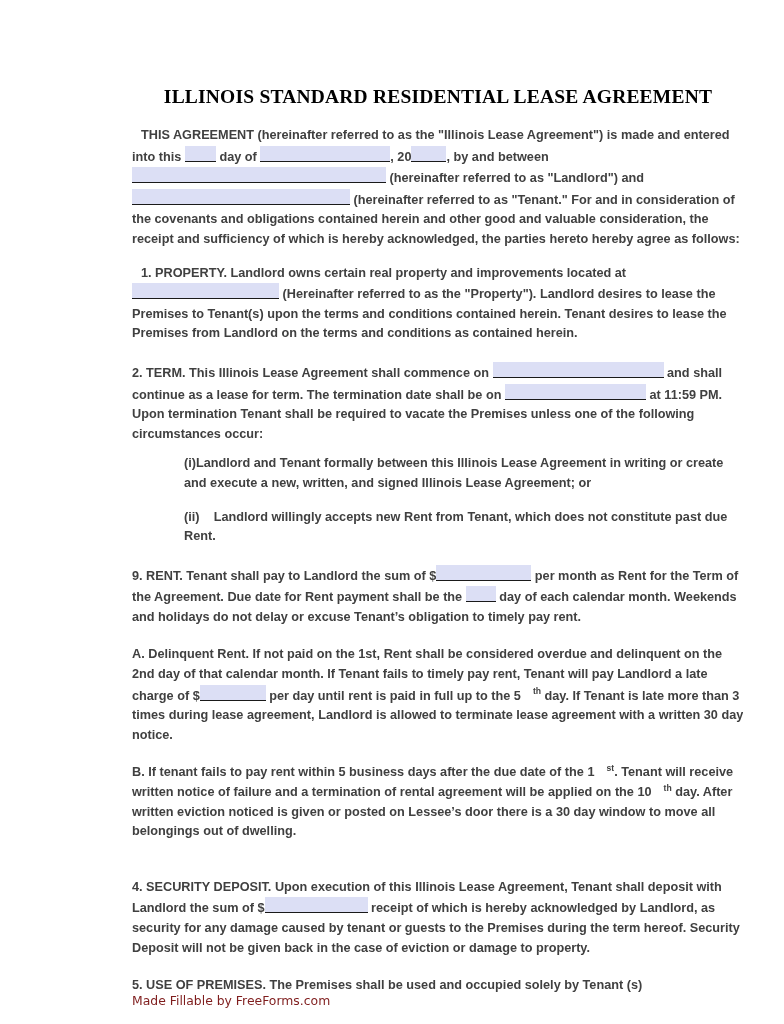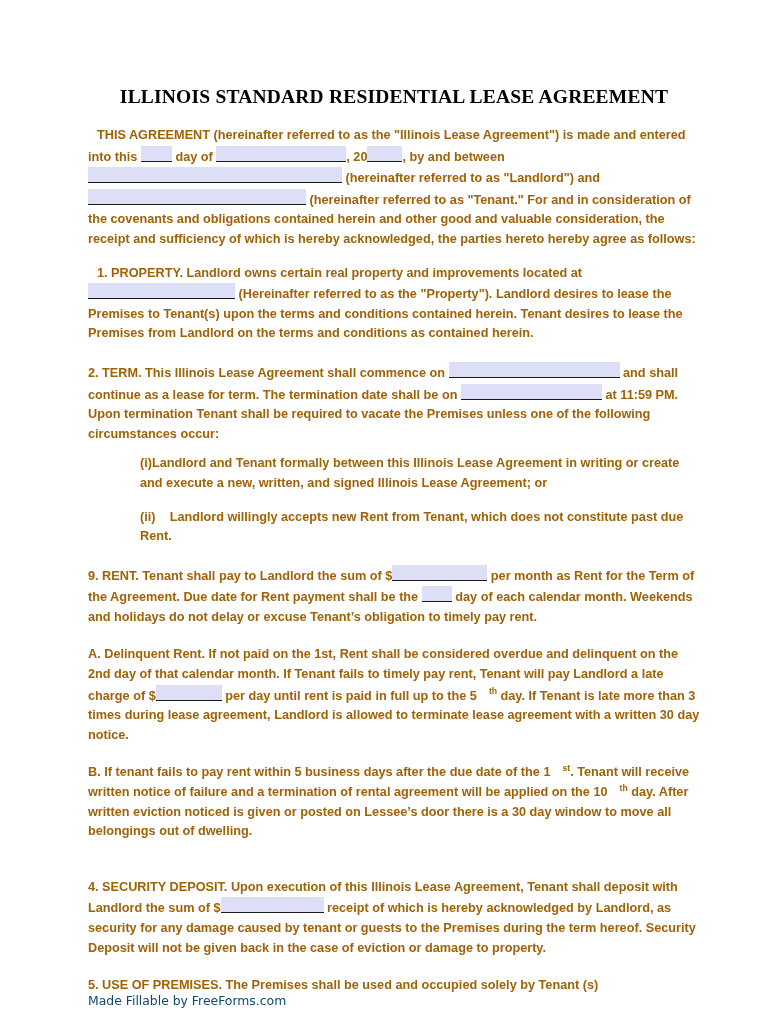--- a/index.html
+++ b/index.html
@@ -11,20 +11,21 @@
   body {
     font-family: "Liberation Sans", sans-serif;
   }
   .page {
     position: relative;
     width: 699px;
     height: 1024px;
     background: #ffffff;
     overflow: hidden;
     box-sizing: border-box;
+    margin-left: 44px;
   }
   .sheet {
     position: absolute;
     left: 88px;
     top: 0;
     width: 612px;
   }
   .doc-title {
     font-family: "Liberation Serif", "DejaVu Serif", serif;
     font-weight: bold;
@@ -34,21 +35,21 @@
     color: #000000;
     margin: 0;
     padding-top: 86px;
     white-space: nowrap;
   }
   .body-text {
     font-family: "Liberation Sans", sans-serif;
     font-weight: bold;
     font-size: 12.7px;
     line-height: 19.6px;
-    color: #a16207;
+    color: #404040;
     text-align: left;
     margin: 0;
     -webkit-font-smoothing: antialiased;
   }
   .para {
     margin: 0;
     padding: 0;
   }
   
   .gap-lg { height: 18px; }
@@ -97,21 +98,21 @@
     padding-left: 12px;
   }
 
   .footer {
     position: absolute;
     left: 88px;
     top: 993px;
     font-family: "DejaVu Sans", sans-serif;
     font-weight: normal;
     font-size: 12.4px;
-    color: #0c4a6e;
+    color: #7f1d1d;
     white-space: nowrap;
   }
 </style>
 </head>
 <body>
 
 <div class="page">
   <div class="sheet">
 
     <h1 class="doc-title">ILLINOIS STANDARD RESIDENTIAL LEASE AGREEMENT</h1>

